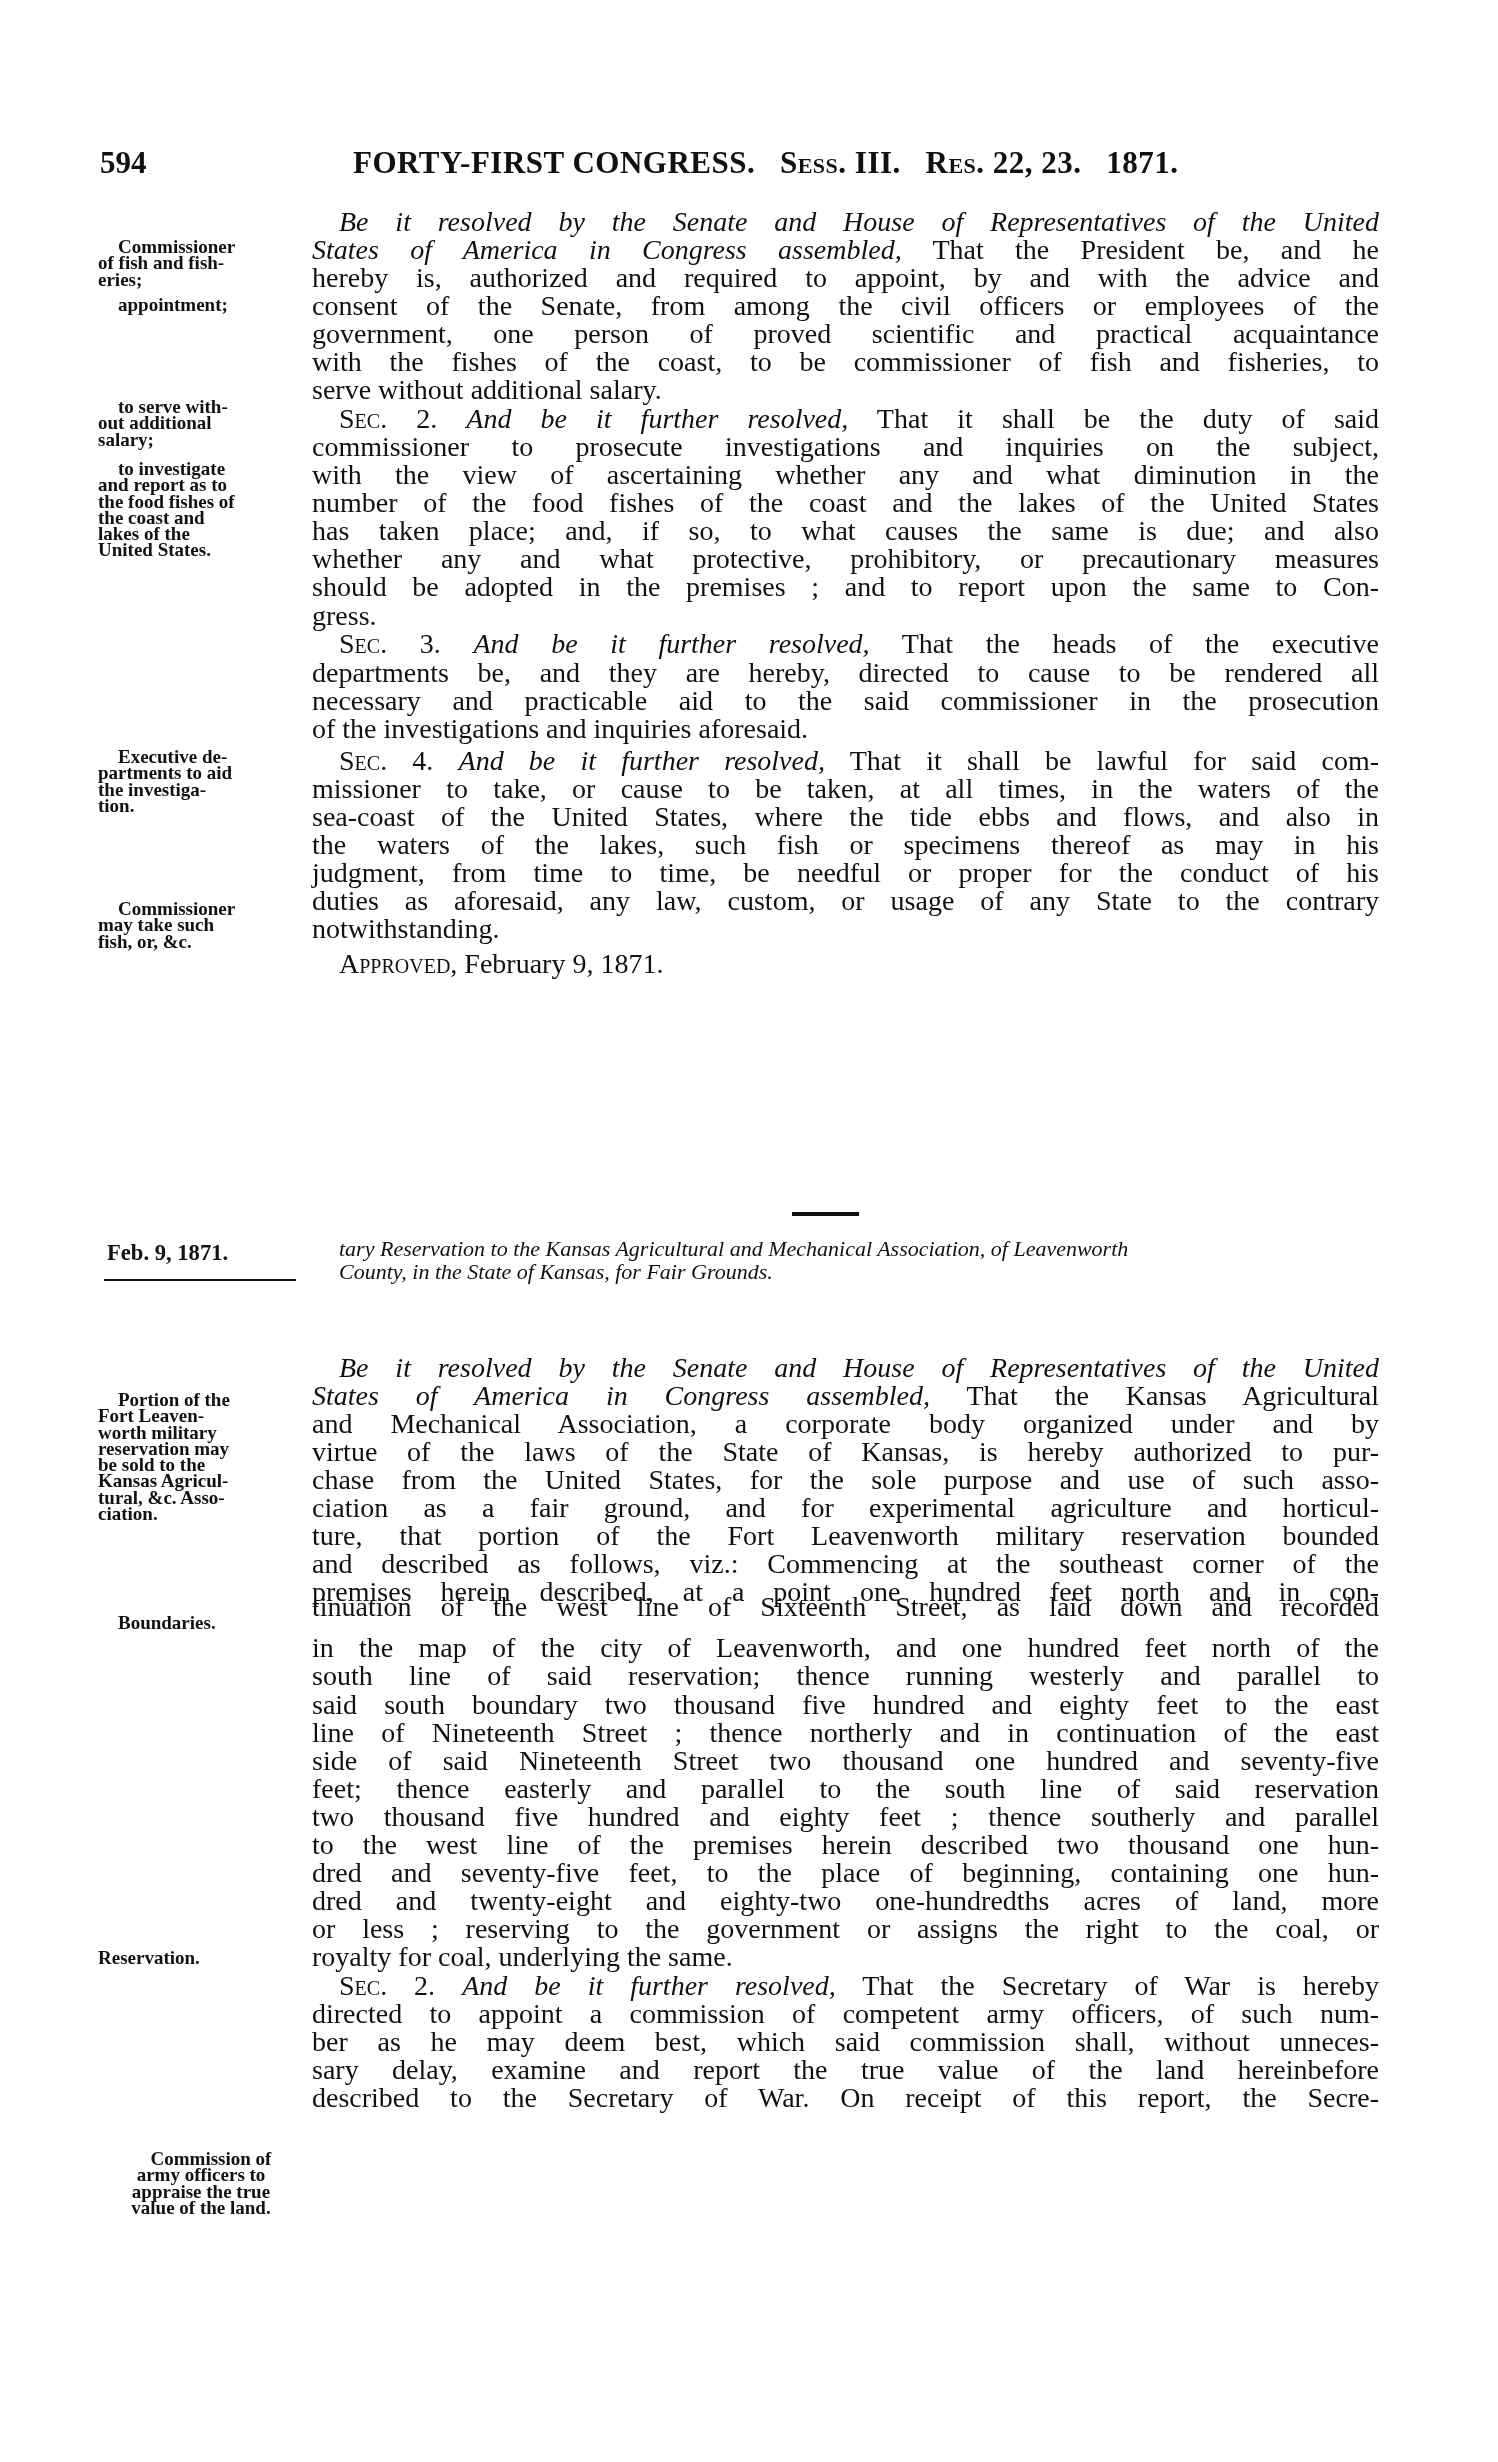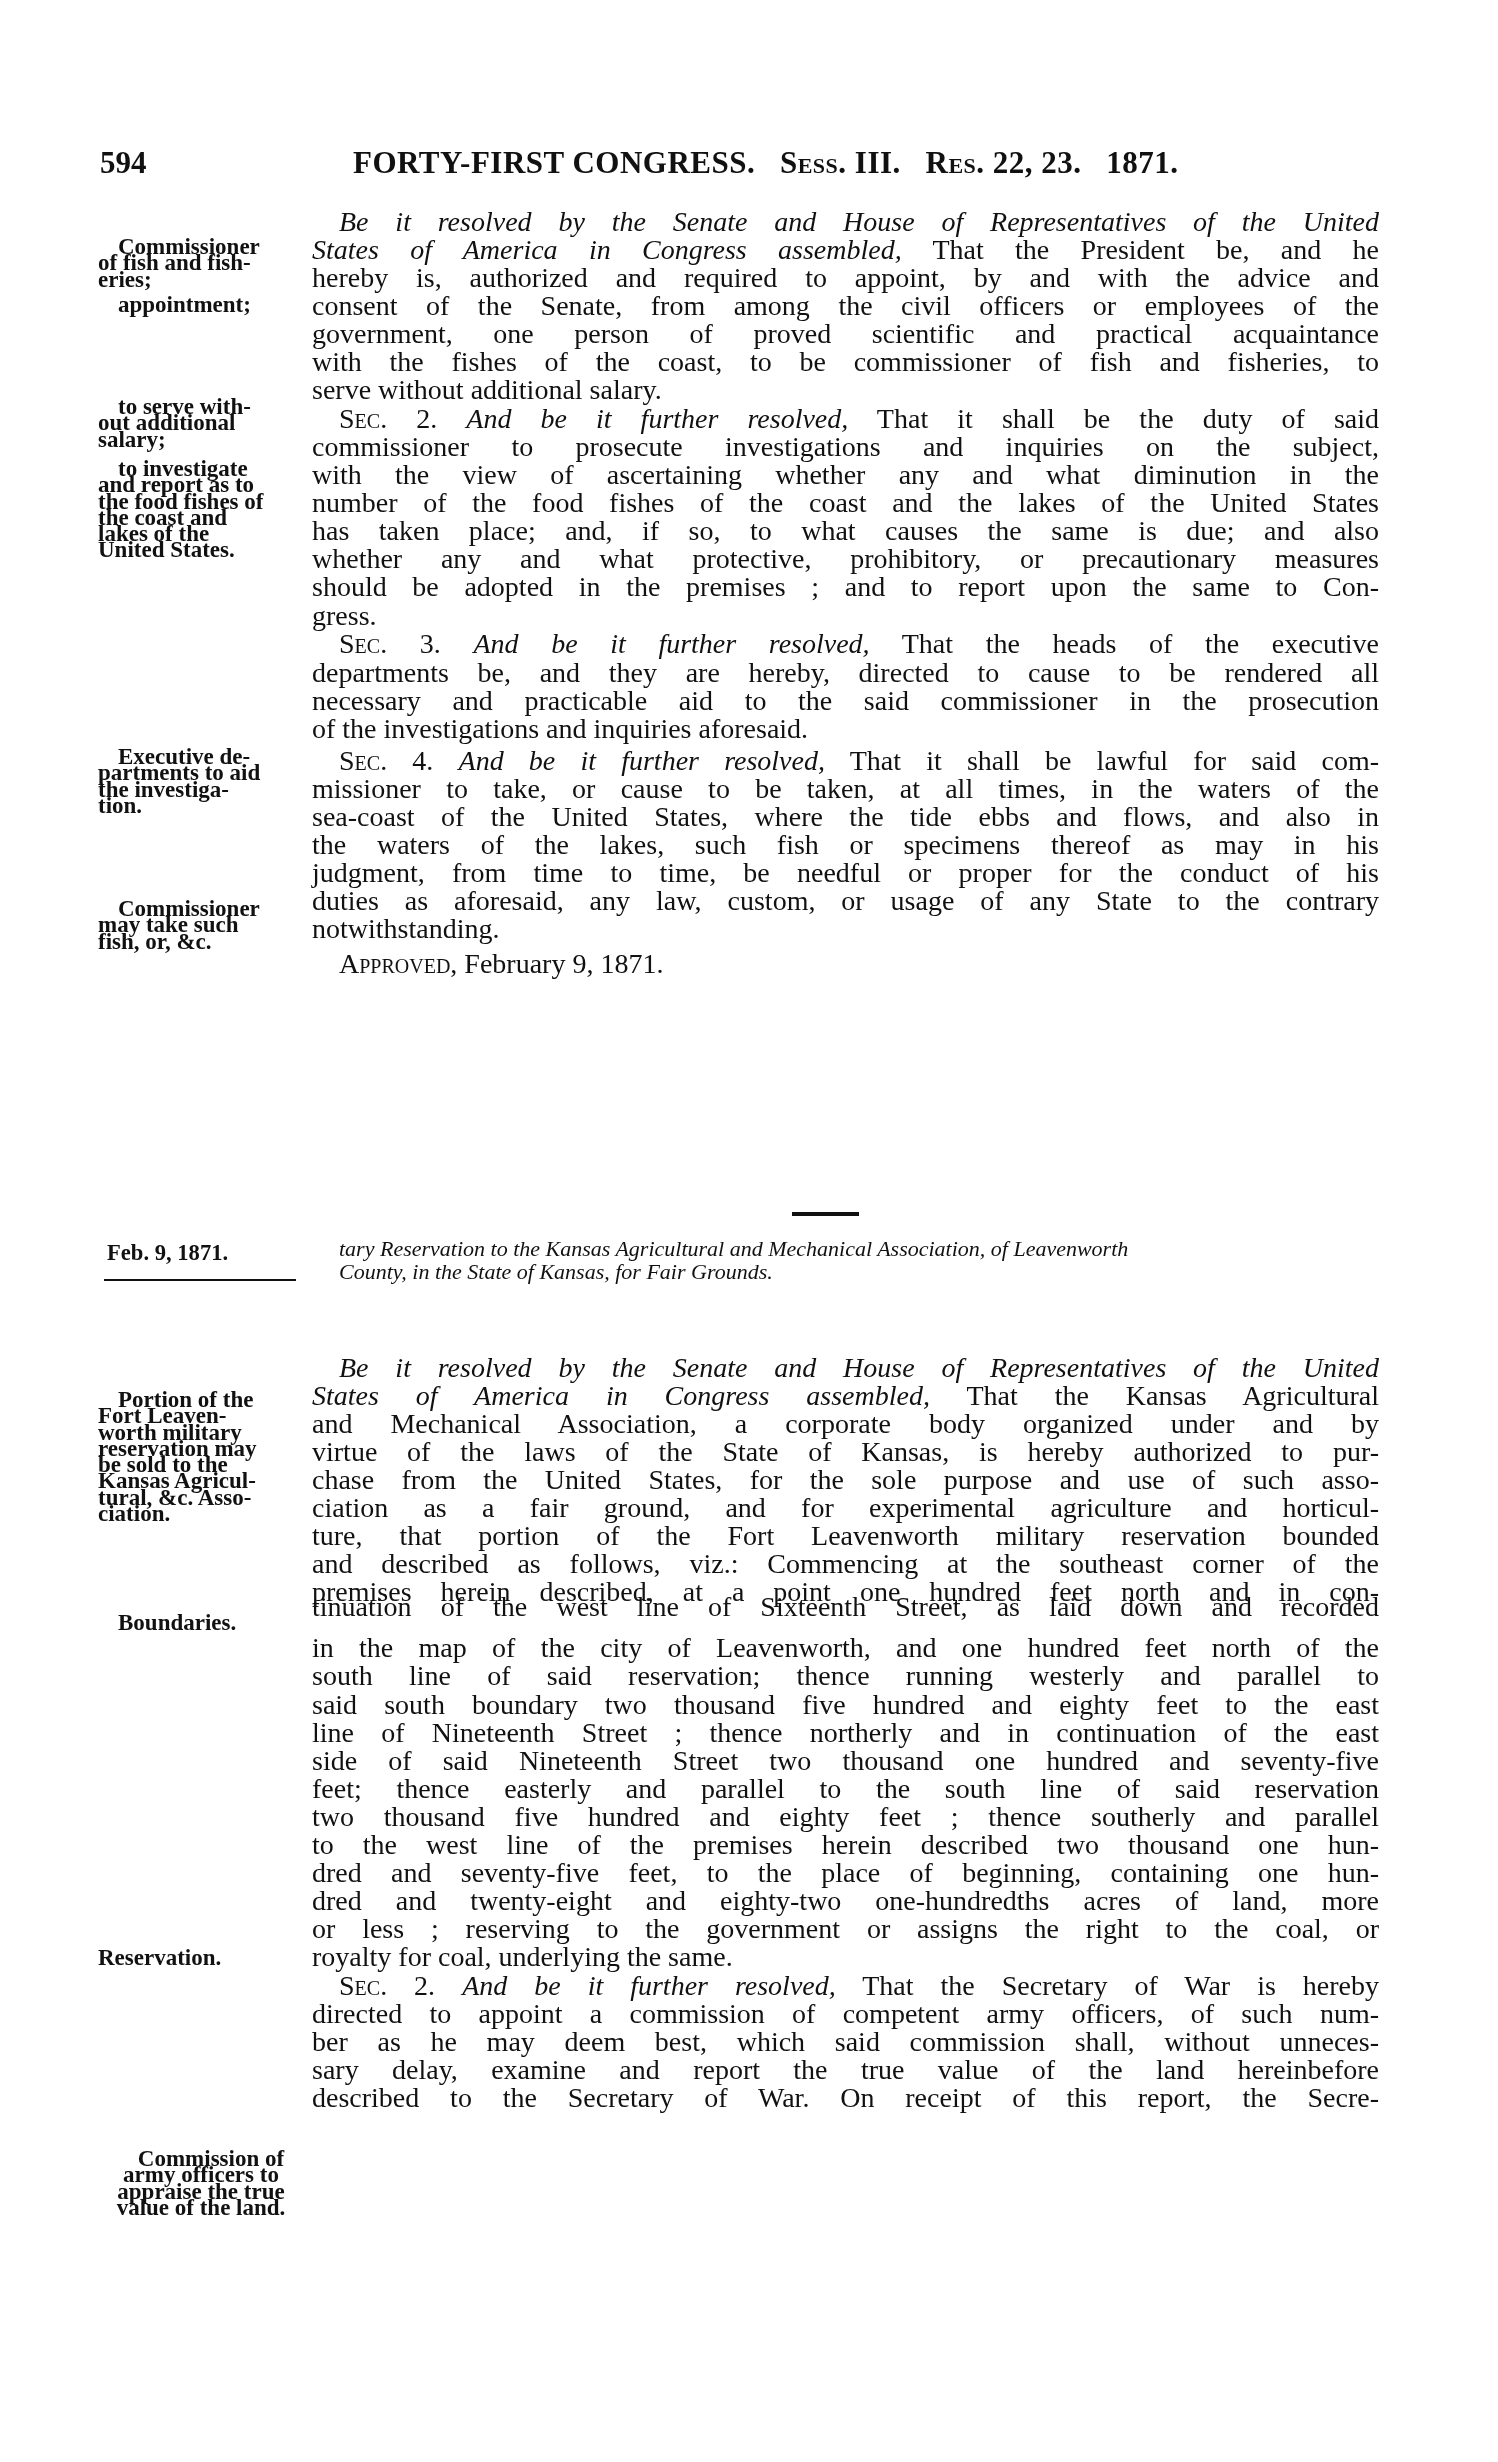--- a/index.html
+++ b/index.html
@@ -9,21 +9,21 @@
   .header { position:absolute; top:145px; left:100px; width:1285px; height:45px; }
   .pgnum { position:absolute; left:0; top:0; font-size:31px; font-weight:bold; }
   .running { position:absolute; left:253px; top:0; font-size:31px; font-weight:bold; letter-spacing:0.5px; white-space:pre; }
   .sc { font-variant:small-caps; }
   .body-col { position:absolute; left:312px; width:1067px; }
   .line { position:absolute; left:0; width:1067px; font-size:28px; line-height:28px; height:28px;
           white-space:nowrap; text-align:justify; text-align-last:justify; }
   .line.last { text-align-last:left; }
   .line.indent { padding-left:27px; box-sizing:border-box; }
   i { font-style:italic; }
-  .margin { position:absolute; left:98px; width:206px; font-size:23px; line-height:16.3px; font-weight:bold;
+  .margin { position:absolute; left:98px; width:206px; font-size:19px; line-height:16.3px; font-weight:bold;
             font-family:"Liberation Serif","DejaVu Serif",serif; }
   .margin .ml { display:block; white-space:nowrap; }
   .margin .ml.ind { padding-left:20px; }
   .sep { position:absolute; left:792px; top:1212px; width:67px; height:3.6px; background:#111; }
   .dateline { position:absolute; left:107px; top:1240px; font-size:22.6px; font-weight:bold; }
   .dateline-rule { position:absolute; left:104px; top:1279px; width:192px; height:1.8px; background:#111; }
   .restitle { position:absolute; left:312px; top:1238px; width:1040px; font-size:22px; line-height:22.6px; }
   .restitle .rl { display:block; white-space:nowrap; }
   .restitle .rl.cont { padding-left:27px; }
 </style>

